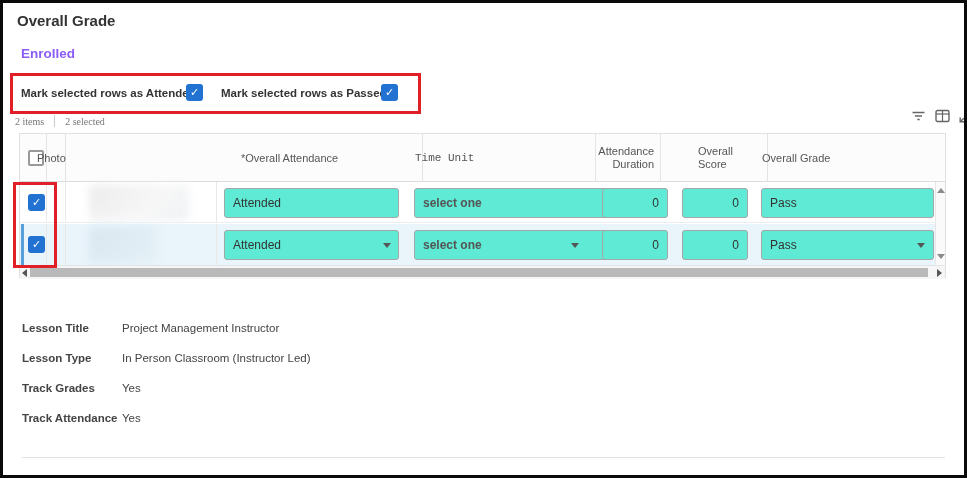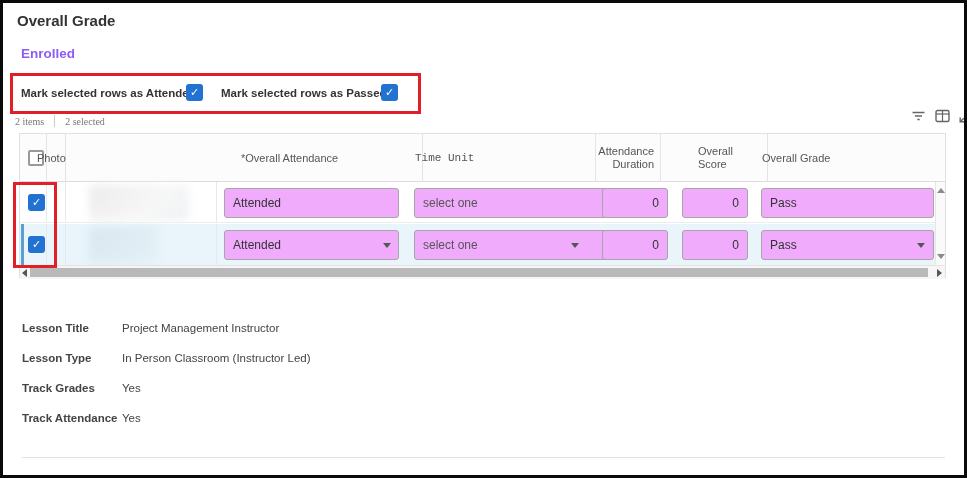--- a/index.html
+++ b/index.html
@@ -66,24 +66,24 @@
 
   .rcell { position:absolute; top:0; height:41px; border-right:1px solid #e8e8e8; }
   .rcell:last-child { border-right:none; }
   .row-cb .checkbox { position:absolute; left:8px; top:12px; }
 
   .blur-name { position:absolute; top:3px; height:36px; border-radius:6px; filter:blur(4px); }
   .row-1 .blur-name { left:69px; width:100px; background:linear-gradient(135deg,#ececec 0%,#f7f7f7 60%,#eef2f4 100%); }
   .row-2 .blur-name { left:69px; width:68px; background:linear-gradient(135deg,#d9e7ef 0%,#e4f0f6 100%); }
 
   .cell-input { position:absolute; top:6px; height:30px; border:1px solid #a6a6a6; border-radius:3px;
-                background:#f0abfc; font-family:"Liberation Sans","DejaVu Sans",sans-serif;
+                background:#5eead4; font-family:"Liberation Sans","DejaVu Sans",sans-serif;
                 font-size:12px; color:#333; padding:8px 8px; outline:none; }
   .in-att   { left:204px; width:175px; }
-  .in-time  { left:394px; width:209px; color:#555; }
+  .in-time  { left:394px; width:209px; color:#555;font-weight:bold; }
   .in-dur   { left:582px; width:66px; text-align:right; }
   .in-score { left:662px; width:66px; text-align:right; }
   .in-grade { left:741px; width:173px; }
 
   .dd-arrow { position:absolute; top:19px; width:0; height:0;
               border-left:4.5px solid transparent; border-right:4.5px solid transparent;
               border-top:5.5px solid #555; }
   .dd-att   { left:363px; }
   .dd-time  { left:551px; }
   .dd-grade { left:897px; }

